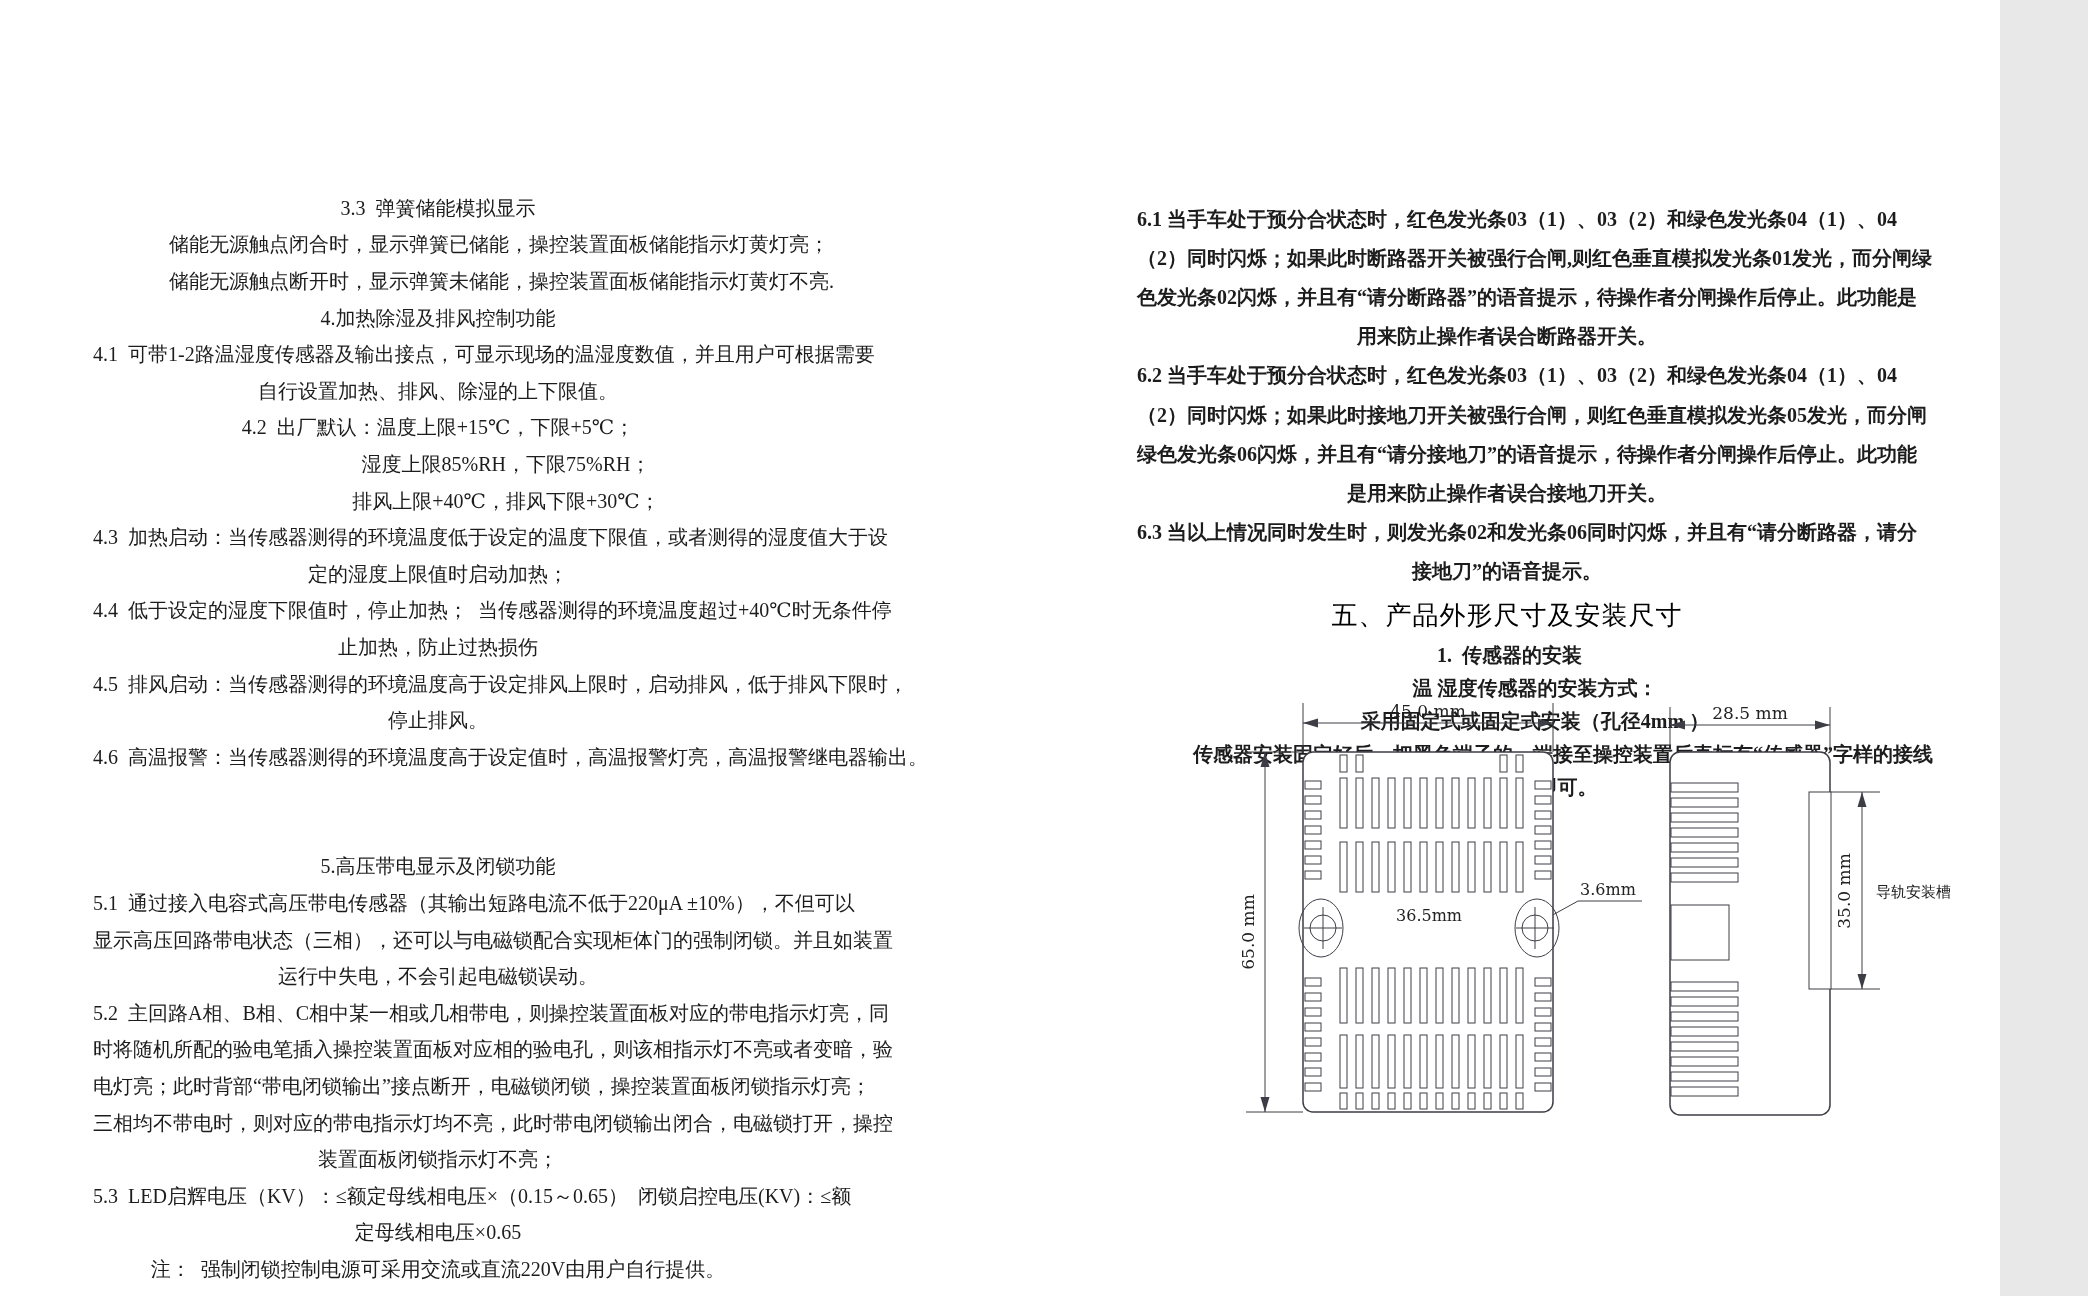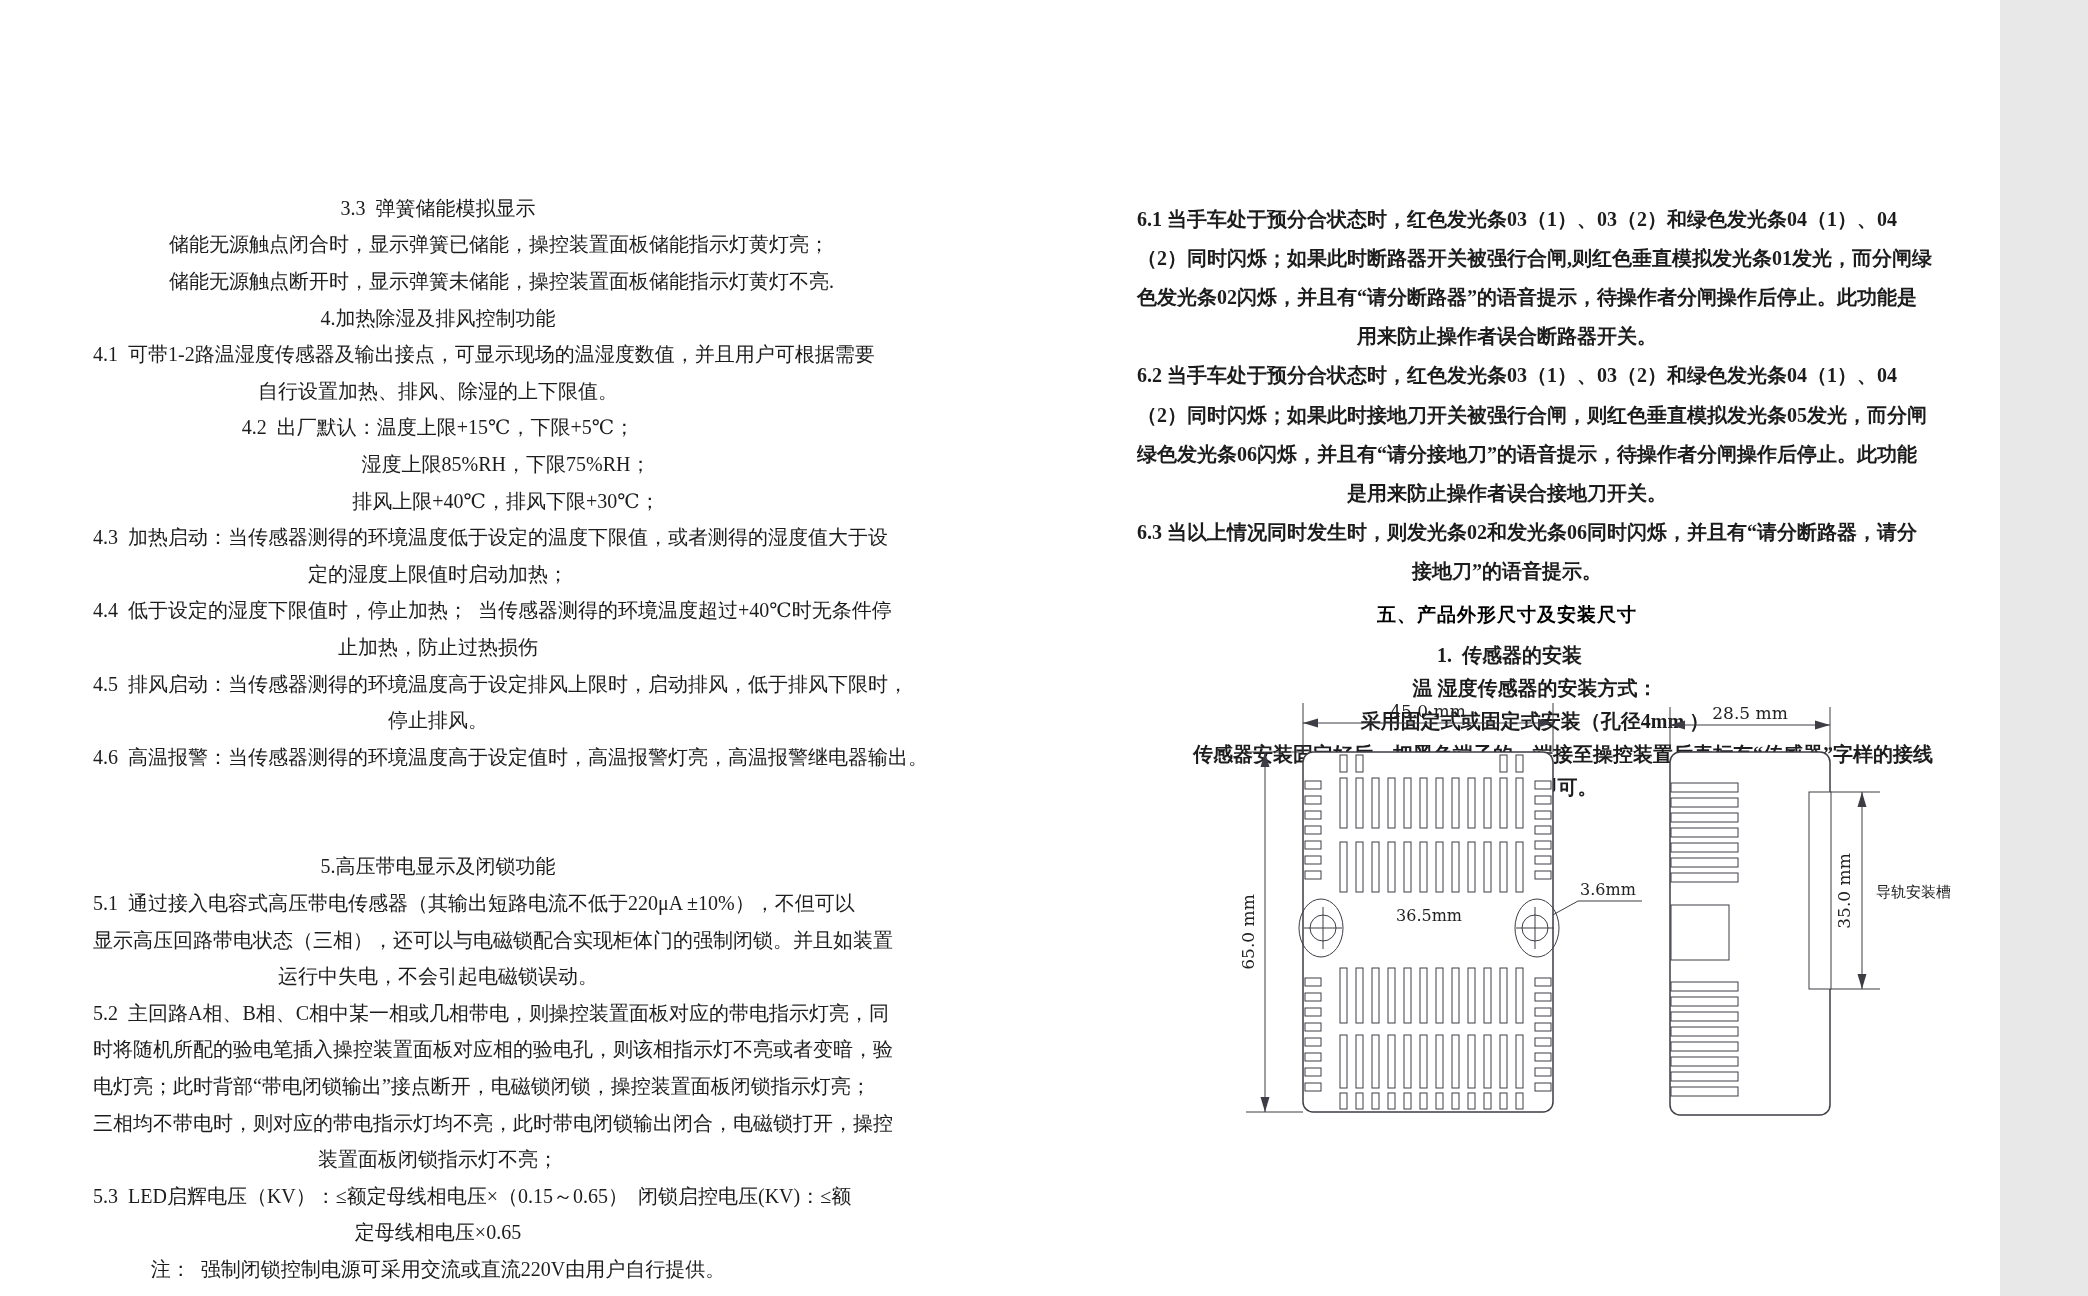--- a/index.html
+++ b/index.html
@@ -14,21 +14,21 @@
   }
   .col{position:absolute;white-space:pre;}
   .col-left{left:93px;top:80px;font-size:20px;line-height:36.6px;width:690px;}
   .col-right{left:1137px;top:82px;font-size:20px;line-height:39.2px;width:740px;}
   .col-left .line{height:36.6px;}
   .col-right .line{height:39.2px;font-weight:bold;}
   .col-right .line.tight{height:33px;line-height:33px;}
   .col-right .line.heading{
     height:auto;line-height:30px;
     padding:9px 0 9px 0;
-    font-size:19px;font-weight:bold;color:#000;
+    font-size:26px;font-weight:normal;color:#000;
     font-family:"Liberation Sans","DejaVu Sans",sans-serif;
     letter-spacing:1px;
   }
   .diagram{position:absolute;}
   .diagram text{
     font-family:"DejaVu Serif","Liberation Serif",serif;
     fill:#222;
   }
   .dim-label{font-size:17px;}
   .dim-label-small{font-size:16px;}

